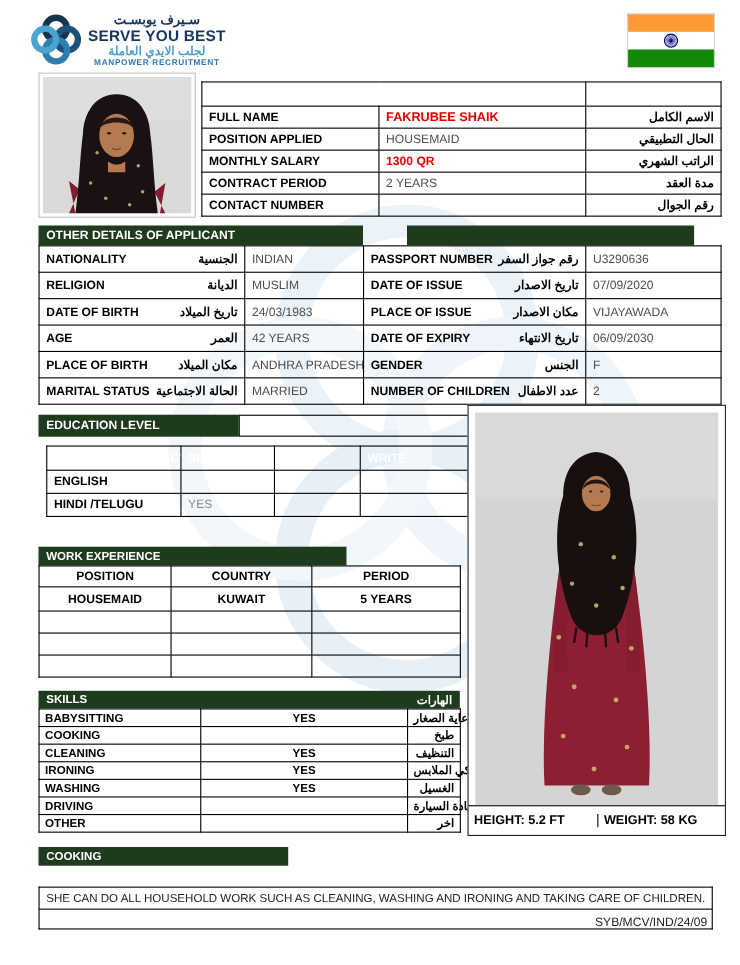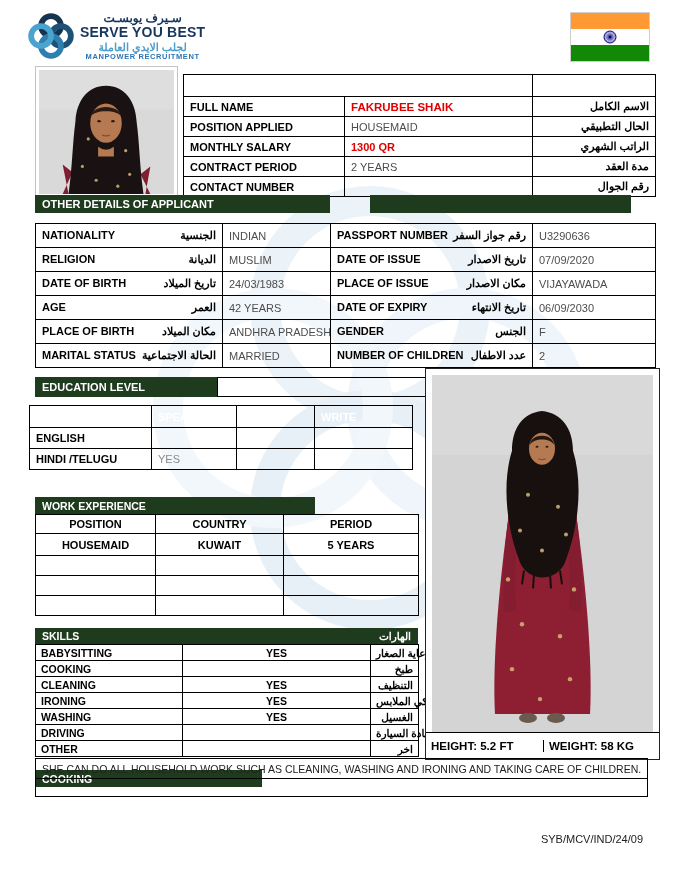--- a/index.html
+++ b/index.html
@@ -170,21 +170,21 @@
       <td class="arr">مدة العقد</td>
     </tr>
     <tr>
       <td class="lbl">CONTACT NUMBER</td>
       <td class="val"></td>
       <td class="arr">رقم الجوال</td>
     </tr>
   </tbody>
     </table>
 
-  <div id="oth-head" class="abs layer" style="left:35px;top:195px;width:596px;">
+  <div id="oth-head" class="abs layer" style="left:35px;top:205px;width:596px;">
     <div class="bar" style="width:295px">OTHER DETAILS OF APPLICANT</div>
     <div style="width:40px"></div>
     <div class="bar" style="flex:1"></div>
   </div>
 
   <table id="oth-tbl" class="tbl abs layer" style="left:35px;top:223px;width:620px;">
     <colgroup>
         <col style="width:187px">
         <col style="width:108px">
         <col style="width:202px">
@@ -288,21 +288,21 @@
       <td class="val">2</td>
     </tr>
   </tbody>
     </table>
 
   <div id="edu-row" class="abs layer" style="left:35px;top:377px;width:440px;">
     <div class="bar" style="width:182px">EDUCATION LEVEL</div>
     <div style="flex:1;border:1px solid #000;background:transparent;font-size:11px;padding:0 6px;box-sizing:border-box;line-height:18px;color:#4d4d4d;"></div>
   </div>
 
-  <table id="lang-tbl" class="tbl abs layer" style="left:29px;top:405px;width:383px;">
+  <table id="lang-tbl" class="tbl abs layer" style="left:42px;top:405px;width:383px;">
     <colgroup>
         <col style="width:122px">
         <col style="width:85px">
         <col style="width:78px">
         <col style="width:98px">
       </colgroup>
     <tbody>
         <tr class="head">
       <th class="green">LANGUAGE LITERACY</th>
       <th class="green">SPEAK</th>
@@ -445,21 +445,21 @@
       <ellipse cx="96" cy="344" rx="9" ry="5" fill="#6b5a4e"></ellipse>
       <ellipse cx="124" cy="344" rx="9" ry="5" fill="#6b5a4e"></ellipse>
     </svg>
     <div class="hw">
       <div class="h">HEIGHT: 5.2 FT</div>
       <div class="w">WEIGHT: 58 KG</div>
     </div>
   </div>
 
   <div class="bar abs layer" style="left:35px;top:770px;width:227px;height:17px;font-size:10.5px;">COOKING</div>
-  <table id="rem-tbl" class="tbl abs layer" style="left:35px;top:758px;width:612px;">
+  <table id="rem-tbl" class="tbl abs layer" style="left:35px;top:806px;width:612px;">
     <colgroup>
         <col style="width:612px">
       </colgroup>
     <tbody>
         <tr class="t">
       <td>SHE CAN DO ALL HOUSEHOLD WORK SUCH AS CLEANING, WASHING AND IRONING AND TAKING CARE OF CHILDREN.</td>
     </tr>
     <tr class="e">
       <td></td>
     </tr>

